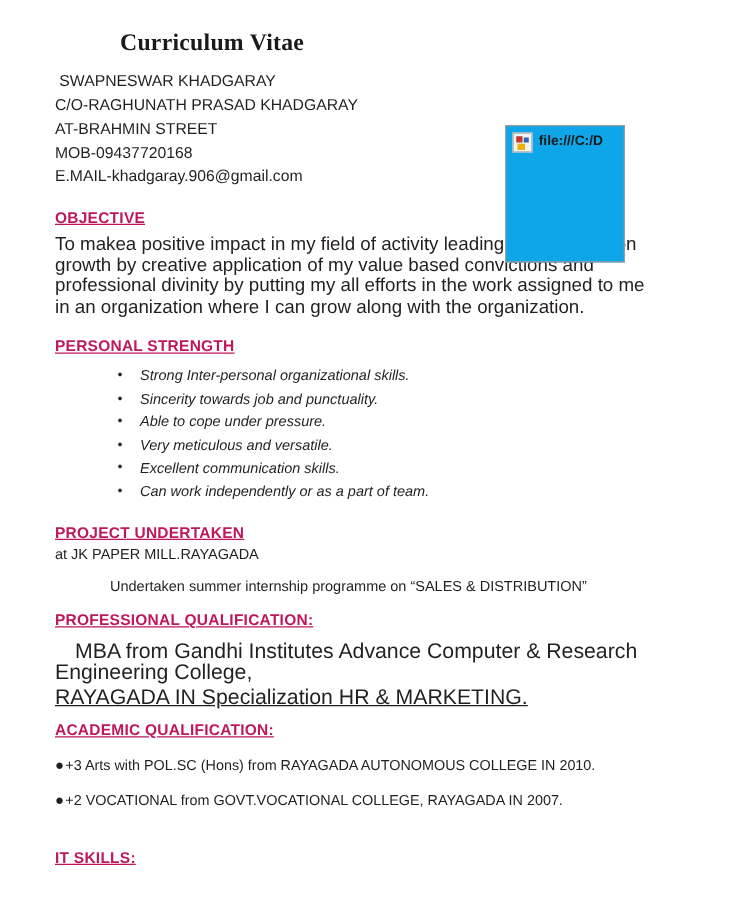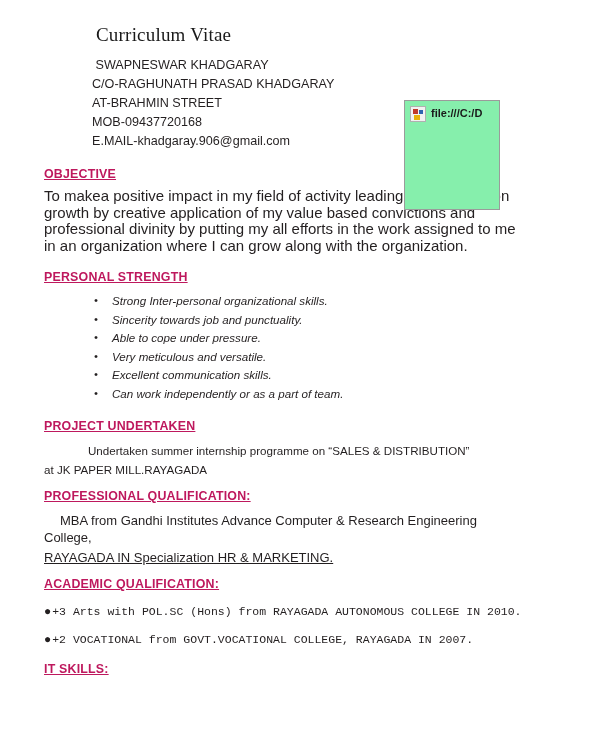--- a/index.html
+++ b/index.html
@@ -17,48 +17,47 @@
   }
   .page {
     position: relative;
     width: 600px;
     height: 730px;
     box-sizing: border-box;
     padding: 10px 22px 0 44px;
   }
   .doc-title {
     font-family: "Liberation Serif", serif;
-    font-weight: normal;
+    font-weight: bold;
     font-size: 19px;
     color: #1a1a1a;
     text-align: left;
     margin: 14px 0 10px 52px;
     letter-spacing: 0.2px;
   }
   .header-block {
     position: relative;
   }
   .contact-lines {
     font-size: 12.6px;
     line-height: 19px;
     color: #231f20;
     width: 360px;
   }
   .contact-lines div {
     white-space: pre;
-    margin-left: 48px;
   }
   .photo-box {
     position: absolute;
     top: 44px;
     right: 78px;
     width: 96px;
     height: 110px;
     border: 1px solid #9b9b9b;
-    background: #86efac;
+    background: #0ea5e9;
     box-sizing: border-box;
   }
   .photo-inner {
     position: relative;
     width: 100%;
     height: 100%;
   }
   .broken-img {
     position: absolute;
     top: 5px;
@@ -148,35 +147,34 @@
     font-size: 11.6px;
     line-height: 17px;
     color: #231f20;
     margin-top: 9px;
   }
   .indent-para .ind {
     display: inline-block;
     width: 44px;
   }
   .prof-para {
-    font-size: 13px;
+    font-size: 17px;
     line-height: 17px;
     color: #231f20;
     margin-top: 9px;
     width: 470px;
   }
   .prof-para .ind {
     display: inline-block;
     width: 16px;
   }
   .acad-line {
     font-size: 11.5px;
     color: #231f20;
     margin-top: 14px;
-    font-family: Liberation Mono, monospace;
   }
   .acad-line .dot {
     font-size: 12px;
     margin-right: 1px;
   }
   .tight { margin-top: 11px; }
 </style>
 </head>
 <body>
 
@@ -218,34 +216,34 @@
       <li>Able to cope under pressure.</li>
       <li>Very meticulous and versatile.</li>
       <li>Excellent communication skills.</li>
       <li>Can work independently or as a part of team.</li>
     </ul>
   </div>
 
 
   <div class="sect">
     <div class="sect-head">PROJECT UNDERTAKEN</div>
+    <div class="indent-para" style="margin-top:2px;">at JK PAPER MILL.RAYAGADA</div>
     <div class="indent-para"><span class="ind"></span><span>Undertaken summer internship programme on “SALES &amp; DISTRIBUTION”</span></div>
-    <div class="indent-para" style="margin-top:2px;">at JK PAPER MILL.RAYAGADA</div>
   </div>
 
   <div class="sect tight">
     <div class="sect-head">PROFESSIONAL QUALIFICATION:</div>
     <div class="prof-para"><span class="ind"></span><span>MBA from Gandhi Institutes Advance Computer &amp; Research Engineering College,</span></div>
     <div class="prof-para" style="margin-top:3px;text-decoration:underline;">RAYAGADA IN Specialization HR &amp; MARKETING.</div>
   </div>
 
   <div class="sect tight">
     <div class="sect-head">ACADEMIC QUALIFICATION:</div>
     <div class="acad-line"><span class="dot">●</span><span>+3 Arts with POL.SC (Hons) from RAYAGADA AUTONOMOUS COLLEGE IN 2010.</span></div>
     <div class="acad-line"><span class="dot">●</span><span>+2 VOCATIONAL from GOVT.VOCATIONAL COLLEGE, RAYAGADA IN 2007.</span></div>
   </div>
 
-  <div style="margin-top:15px;">
+  <div style="margin-top:32px;">
     <div class="sect-head">IT SKILLS:</div>
 
   </div>
 
 </div>
 
 </body></html>

